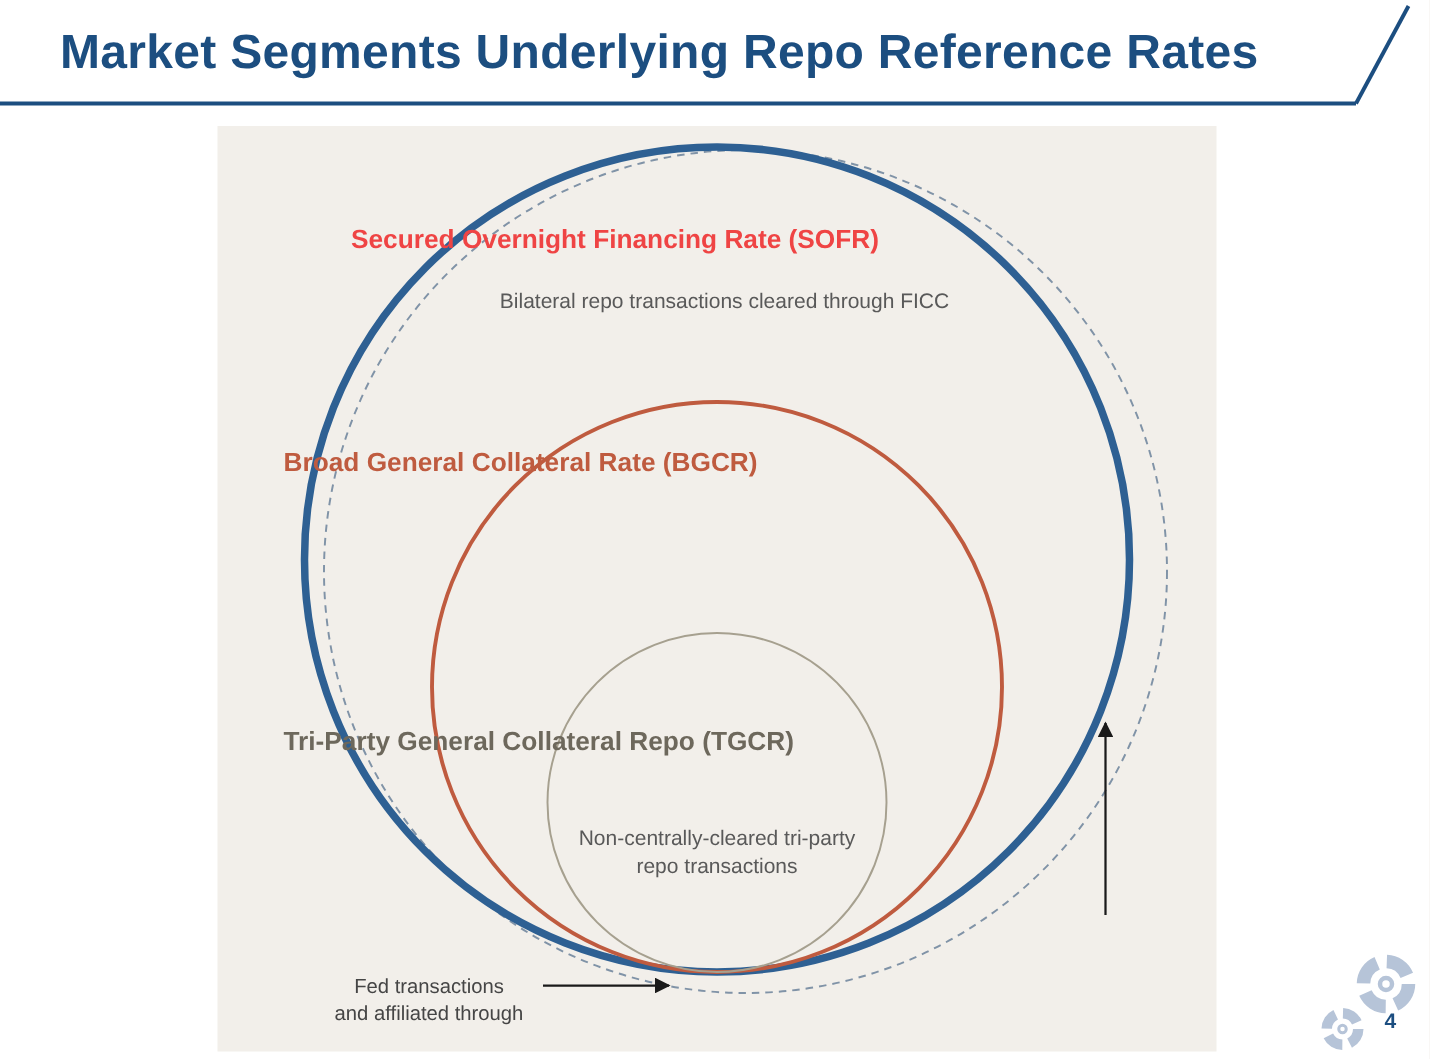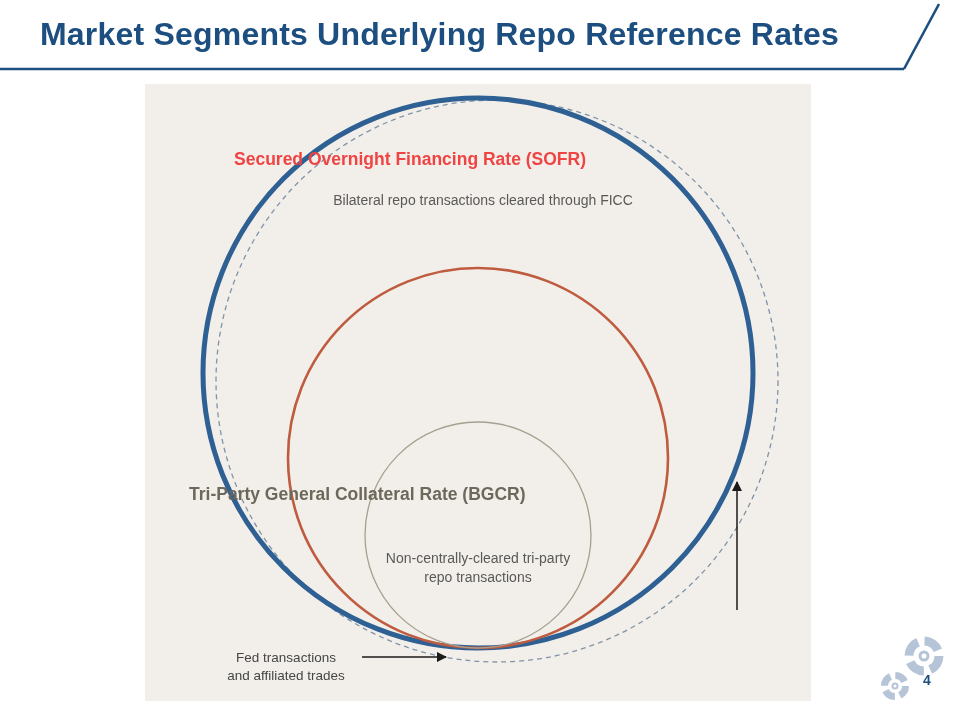--- a/index.html
+++ b/index.html
@@ -84,27 +84,28 @@
     <circle cx="478" cy="535" r="113" fill="none" stroke-width="1.3" stroke="#a6a08f"></circle>
 
     <line x1="362" y1="657" x2="446" y2="657" stroke="#1a1a1a" stroke-width="1.5" marker-end="url(#arrowhead)"></line>
 
     <line x1="737" y1="610" x2="737" y2="482" stroke="#1a1a1a" stroke-width="1.5" marker-end="url(#arrowhead)"></line>
   </svg>
 
   <div class="ring-label sofr-label">Secured Overnight Financing Rate (SOFR)</div>
   <div class="desc sofr-desc">Bilateral repo transactions cleared through FICC</div>
 
+  <div class="ring-label bgcr-label">Broad General Collateral Rate (BGCR)</div>
 
-  <div class="ring-label tgcr-label">Tri-Party General Collateral Rate (BGCR)</div>
+  <div class="ring-label tgcr-label">Tri-Party General Collateral Repo (TGCR)</div>
   <div class="desc tgcr-desc">Non-centrally-cleared tri-party
 repo transactions</div>
 
   <div class="note fed-note">Fed transactions
-and affiliated trades</div>
+and affiliated through</div>
 
   <svg class="logo" width="78" height="78" viewBox="0 0 78 78" aria-hidden="true">
     <g fill="none" stroke="#b6c4d8">
       <circle cx="52" cy="30" r="15" stroke-width="9" stroke-dasharray="17 6.6"></circle>
       <circle cx="52" cy="30" r="4" stroke-width="3"></circle>
       <circle cx="23" cy="60" r="10.5" stroke-width="7" stroke-dasharray="11.5 5"></circle>
       <circle cx="23" cy="60" r="2.5" stroke-width="2"></circle>
     </g>
   </svg>
   <div class="page-num">4</div>

